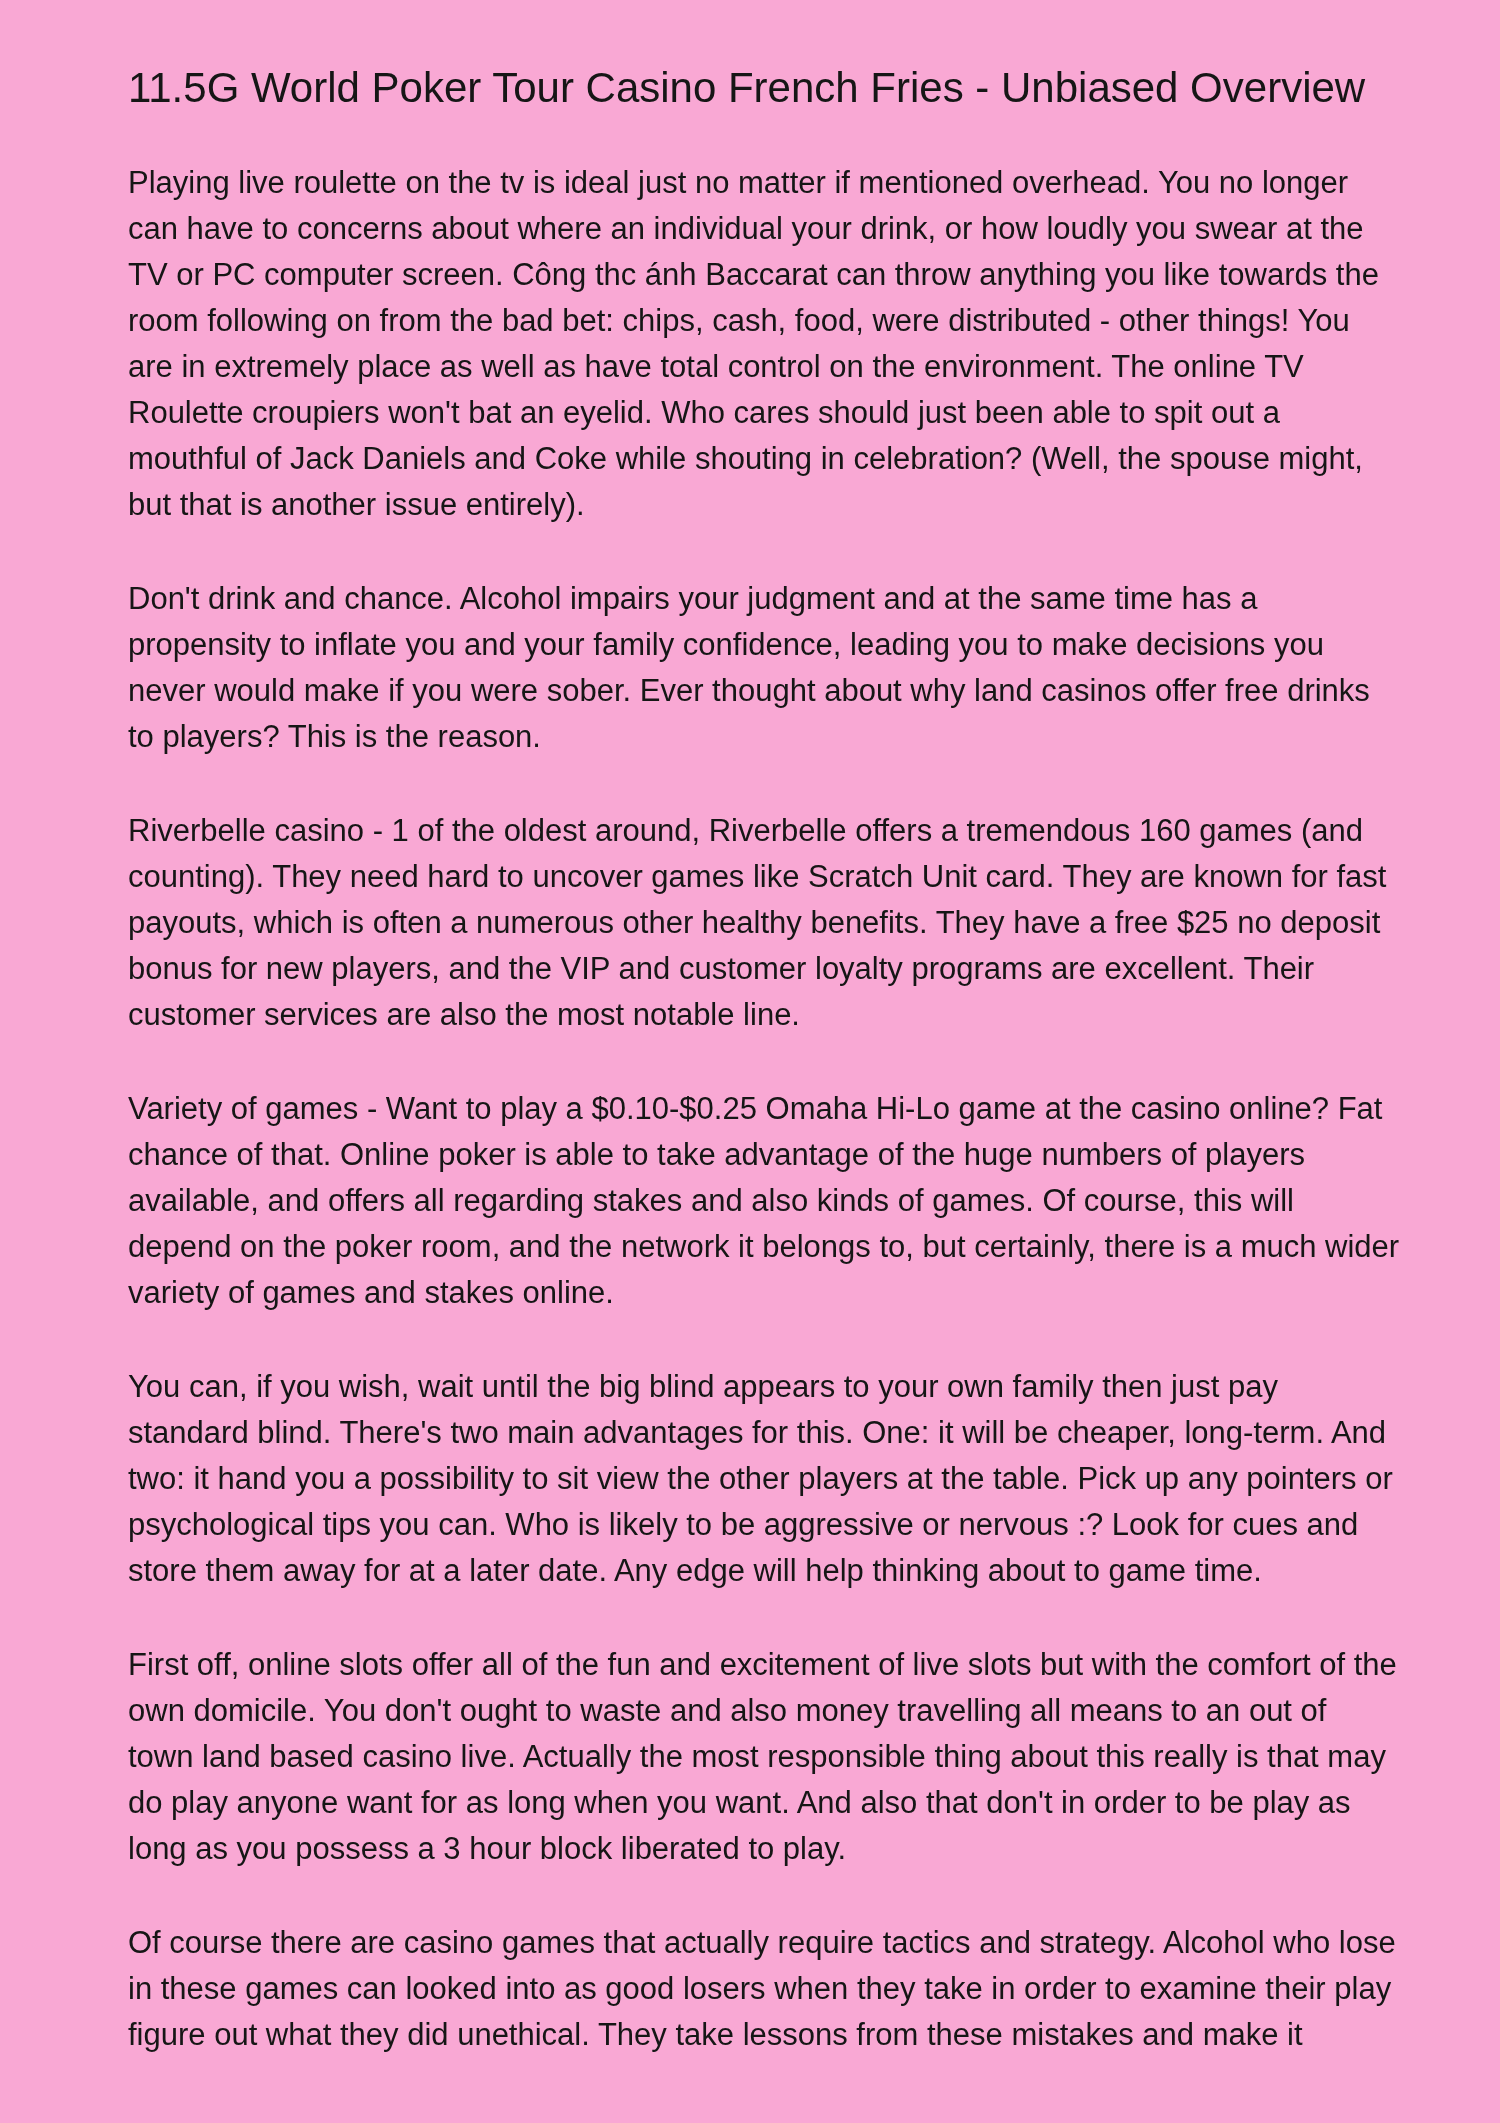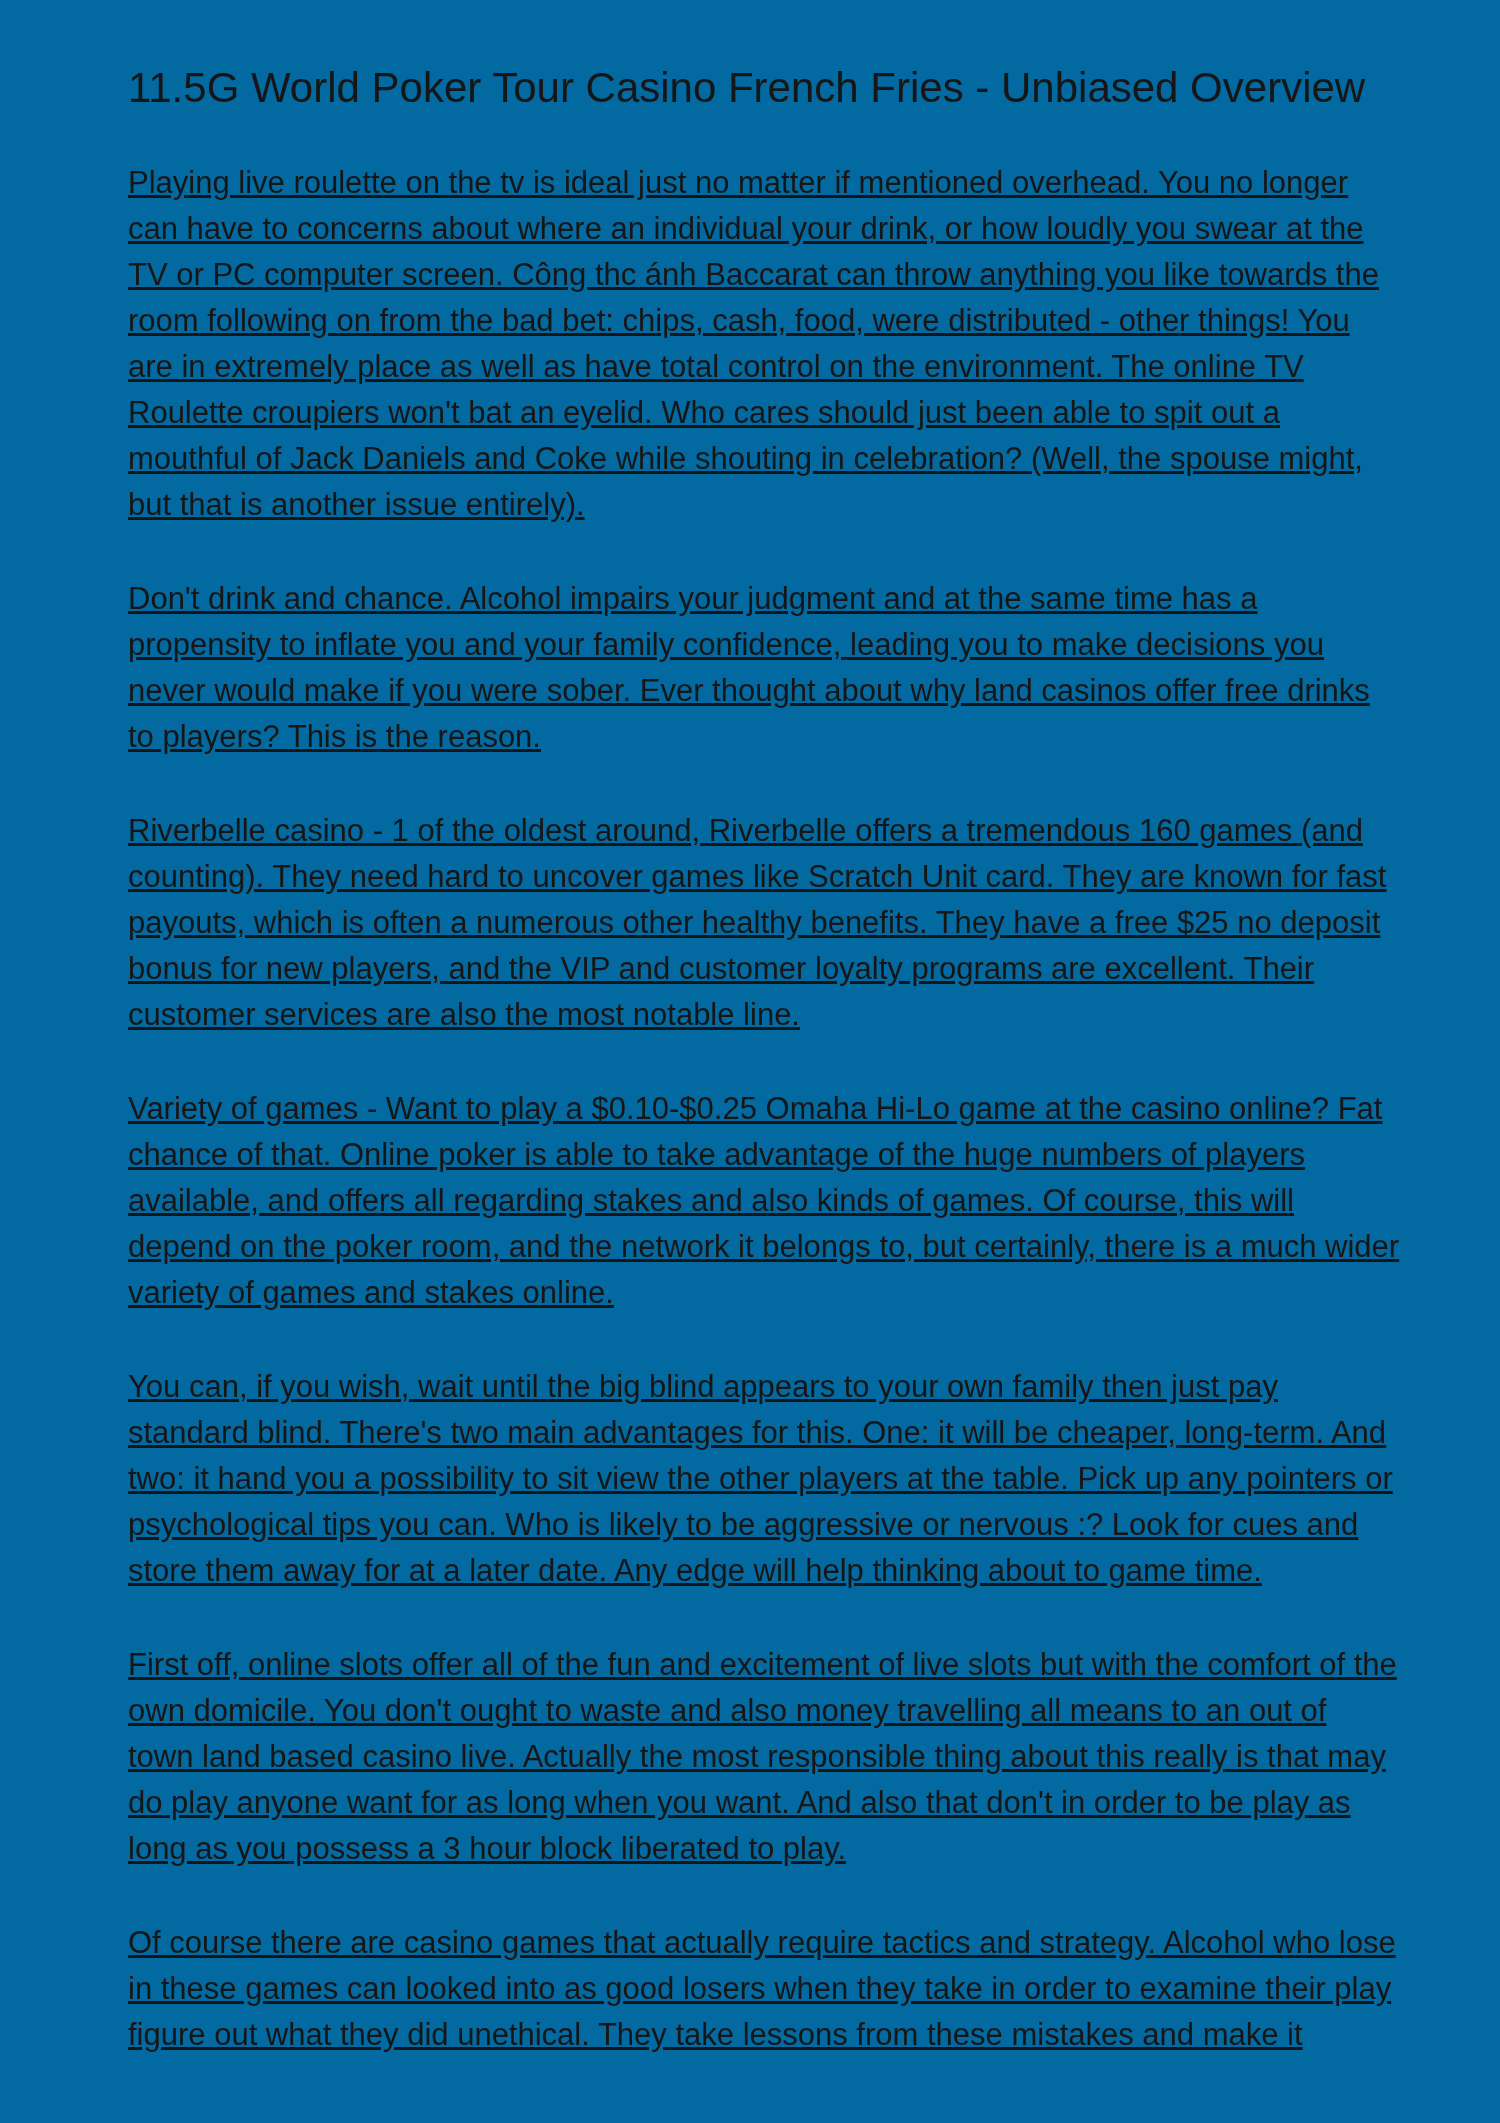--- a/index.html
+++ b/index.html
@@ -5,21 +5,21 @@
   html, body {
     margin: 0;
     padding: 0;
     background: #e8e8e8;
   }
   .page {
     position: relative;
     width: 1500px;
     height: 2123px;
     margin: 0 auto;
-    background: #0369a1;
+    background: #f9a8d4;
     box-sizing: border-box;
     padding: 64px 100px 0 128px;
     overflow: hidden;
     font-family: "Liberation Sans", sans-serif;
     color: #161616;
   }
   h1.doc-title {
     font-family: "Liberation Sans", sans-serif;
     font-size: 42px;
     line-height: 48px;
@@ -27,21 +27,20 @@
     margin: 0 0 48px 0;
     color: #161616;
   }
   p.doc-paragraph {
     font-family: "Liberation Sans", sans-serif;
     font-size: 31px;
     line-height: 46px;
     font-weight: 400;
     margin: 0 0 48px 0;
     color: #161616;
-    text-decoration: underline;
   }
 </style>
 </head>
 <body>
 
 <div class="page">
   <h1 class="doc-title">11.5G World Poker Tour Casino French Fries - Unbiased Overview</h1>
 
   <p class="doc-paragraph">Playing live roulette on the tv is ideal just no matter if mentioned overhead. You no longer can have to concerns about where an individual your drink, or how loudly you swear at the TV or PC computer screen. Công thc ánh Baccarat can throw anything you like towards the room following on from the bad bet: chips, cash, food, were distributed - other things! You are in extremely place as well as have total control on the environment. The online TV Roulette croupiers won't bat an eyelid. Who cares should just been able to spit out a mouthful of Jack Daniels and Coke while shouting in celebration? (Well, the spouse might, but that is another issue entirely).</p>
 

